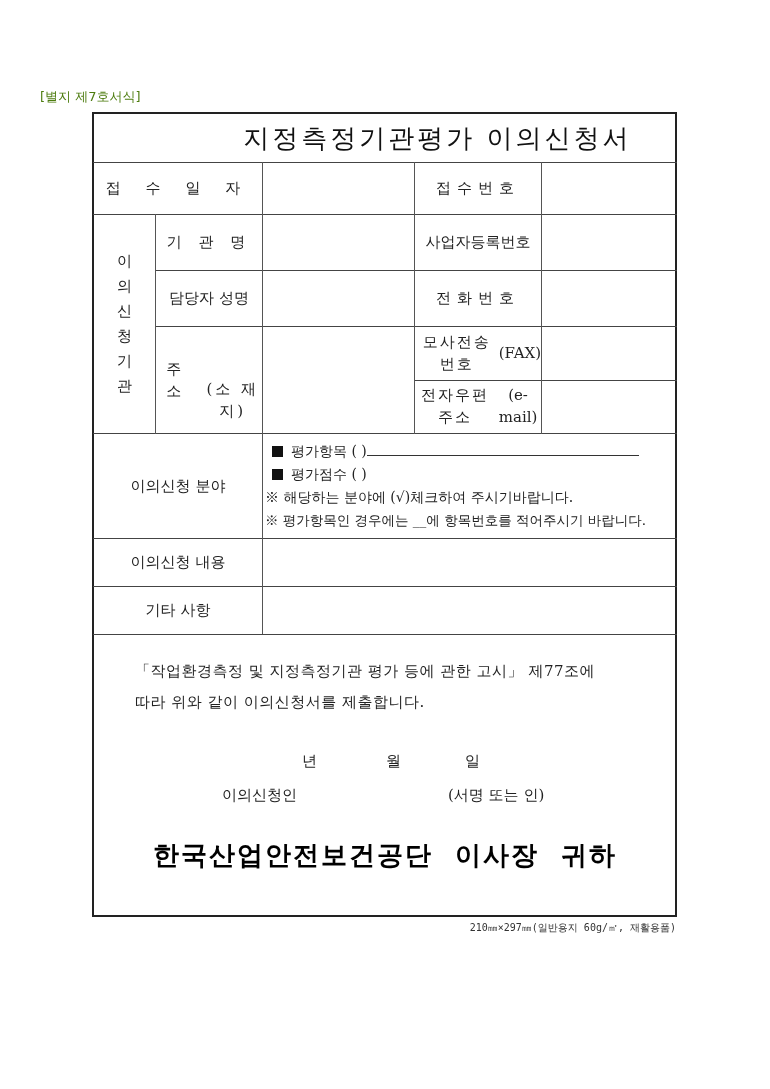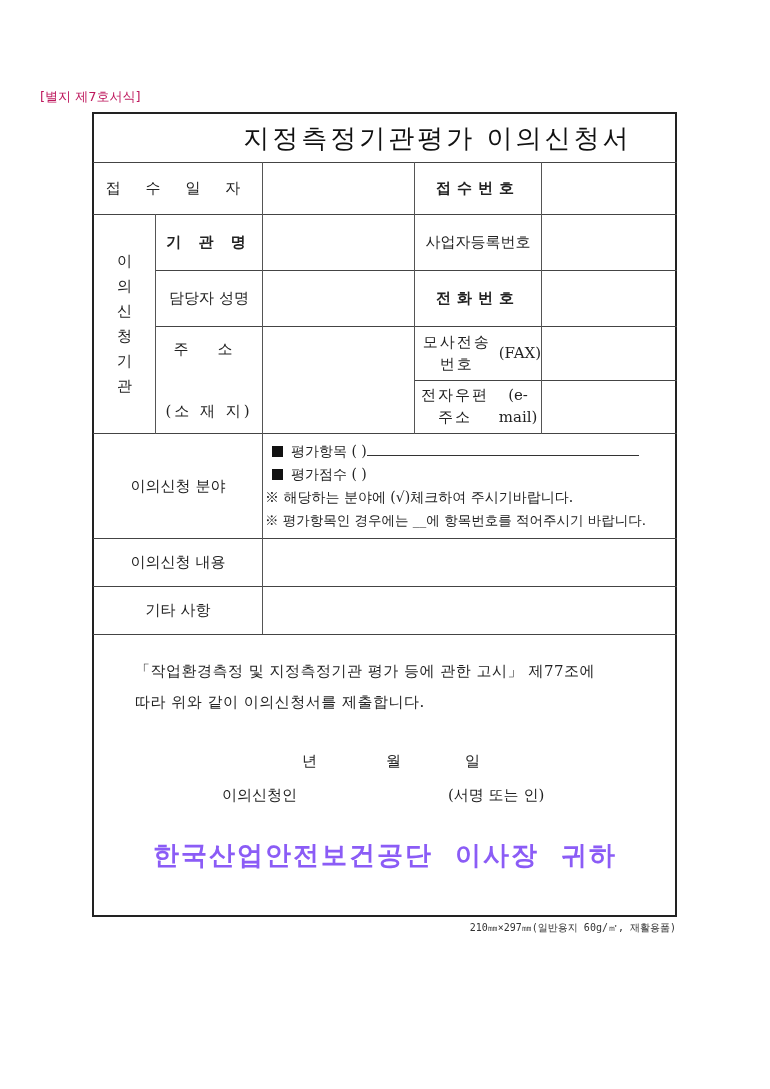--- a/index.html
+++ b/index.html
@@ -1,31 +1,31 @@
 <!DOCTYPE html>
 <html><head>
 <meta charset="utf-8">
 <style>
   html, body { margin:0; padding:0; background:#ffffff; }
   body { width:770px; height:1089px; position:relative; font-family:"DejaVu Serif", "Liberation Serif", serif; color:#222; }
   .abs { position:absolute; }
-  .form-label { position:absolute; left:40px; top:88px; font-size:13px; font-family:"DejaVu Sans", sans-serif; color:#be185d; }
+  .form-label { position:absolute; left:40px; top:88px; font-size:13px; font-family:"DejaVu Sans", sans-serif; color:#4d7c0f; }
   .frame { position:absolute; left:92px; top:112px; width:585px; height:805px; border:2px solid #222; box-sizing:border-box; }
   .hline { position:absolute; height:0; border-top:1.5px solid #444; }
   .vline { position:absolute; width:0; border-left:1.5px solid #555; }
   .cell { position:absolute; display:flex; align-items:center; justify-content:center; text-align:center; font-size:15px; box-sizing:border-box; line-height:1.5; }
   .title { font-size:26px; letter-spacing:3px; color:#111; }
   .spaced { letter-spacing:10px; }
-  .spaced2 { letter-spacing:6px;font-weight:bold; }
+  .spaced2 { letter-spacing:6px; }
   .vert { flex-direction:column; font-size:15px; line-height:25px; }
   .opt { position:absolute; font-size:14px; white-space:nowrap; }
   .sq { display:inline-block; width:11px; height:11px; background:#111; margin-right:8px; vertical-align:-1px; }
   .uline { display:inline-block; width:272px; border-bottom:1.2px solid #333; height:12px; vertical-align:baseline; }
   .decl { position:absolute; left:135px; font-size:15px; letter-spacing:0.5px; white-space:nowrap; }
-  .addressee { position:absolute; left:0; width:770px; top:838px; text-align:center; font-size:26px; font-weight:bold; letter-spacing:2px; color:#8b5cf6; font-family:"DejaVu Sans", sans-serif; }
+  .addressee { position:absolute; left:0; width:770px; top:838px; text-align:center; font-size:26px; font-weight:bold; letter-spacing:2px; color:#000000; font-family:"DejaVu Sans", sans-serif; }
   .paper { position:absolute; right:94px; top:921px; font-size:10px; font-family:"DejaVu Sans Mono", monospace; color:#333; }
 </style>
 </head>
 <body>
 
 <div class="form-label">[별지 제7호서식]</div>
 
 <div class="frame"></div>
 
 <div class="cell title" style="left:94px; top:114px; width:687px; height:48px;">지정측정기관평가 이의신청서</div>
@@ -63,21 +63,21 @@
 <div class="cell spaced2" style="left:156px; top:215px; width:106px; height:55px;">기 관 명</div>
 <div class="cell" style="left:263px; top:215px; width:151px; height:55px;"></div>
 <div class="cell" style="left:415px; top:215px; width:126px; height:55px;">사업자등록번호</div>
 <div class="cell" style="left:542px; top:215px; width:134px; height:55px;"></div>
 
 <div class="cell" style="left:156px; top:271px; width:106px; height:55px;">담당자 성명</div>
 <div class="cell" style="left:263px; top:271px; width:151px; height:55px;"></div>
 <div class="cell spaced2" style="left:415px; top:271px; width:126px; height:55px;">전화번호</div>
 <div class="cell" style="left:542px; top:271px; width:134px; height:55px;"></div>
 
-<div class="cell" style="left:156px; top:327px; width:106px; height:106px; flex-direction:column;">
+<div class="cell" style="left:156px; top:327px; width:106px; height:106px; ">
   <span style="letter-spacing:12px;">주 소</span>
   <span style="letter-spacing:3px;margin-top:40px;">(소 재 지)</span>
 </div>
 <div class="cell" style="left:263px; top:327px; width:151px; height:106px;"></div>
 
 <div class="cell" style="left:415px; top:327px; width:126px; height:53px; line-height:1.45;">
   <span style="letter-spacing:2px;">모사전송번호</span>
   <span>(FAX)</span>
 </div>
 <div class="cell" style="left:542px; top:327px; width:134px; height:53px;"></div>

